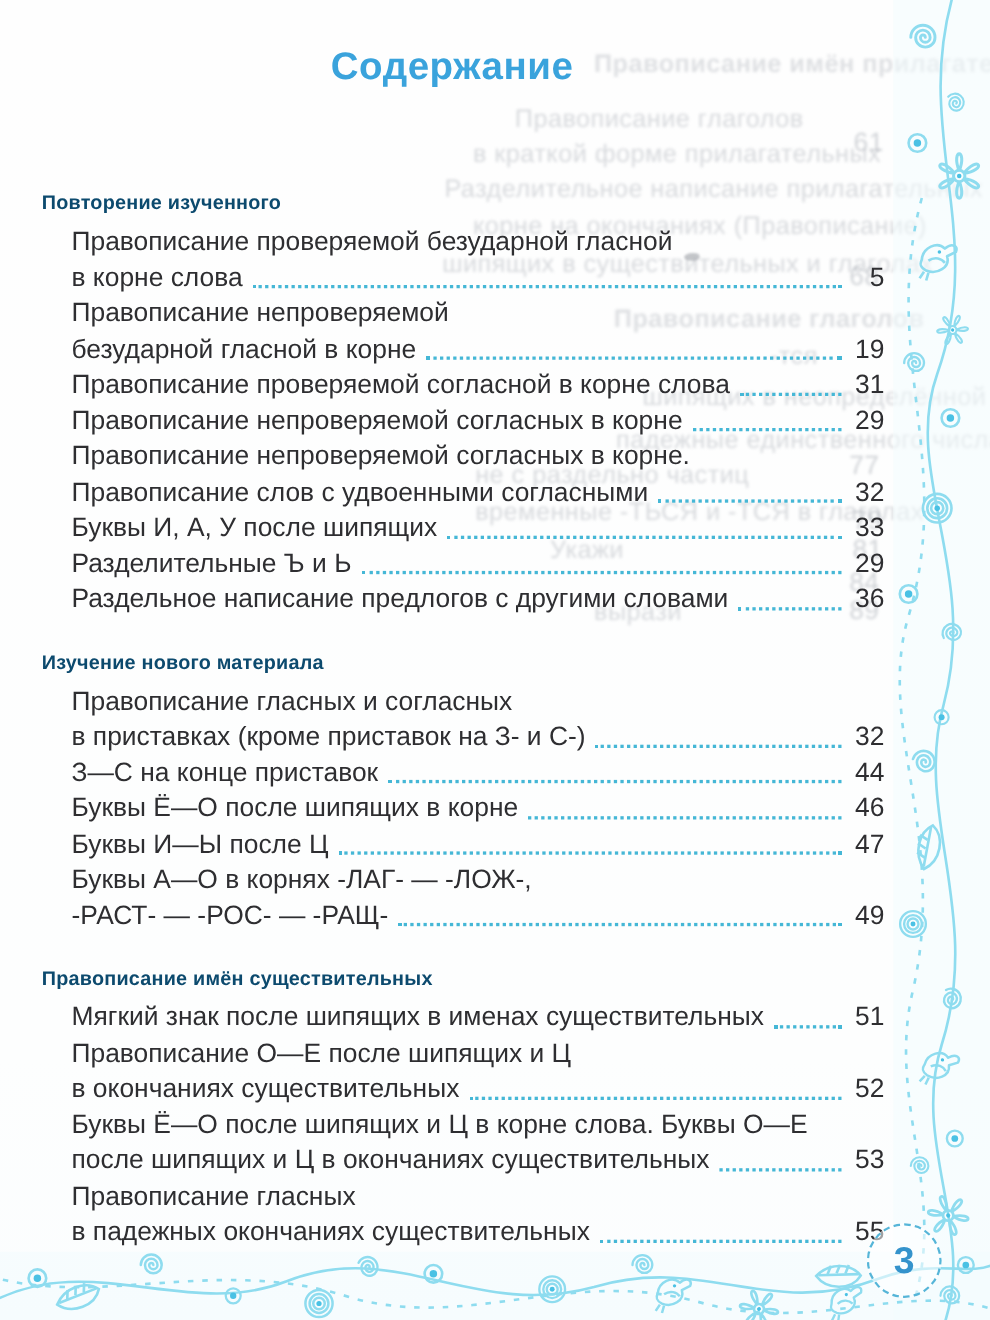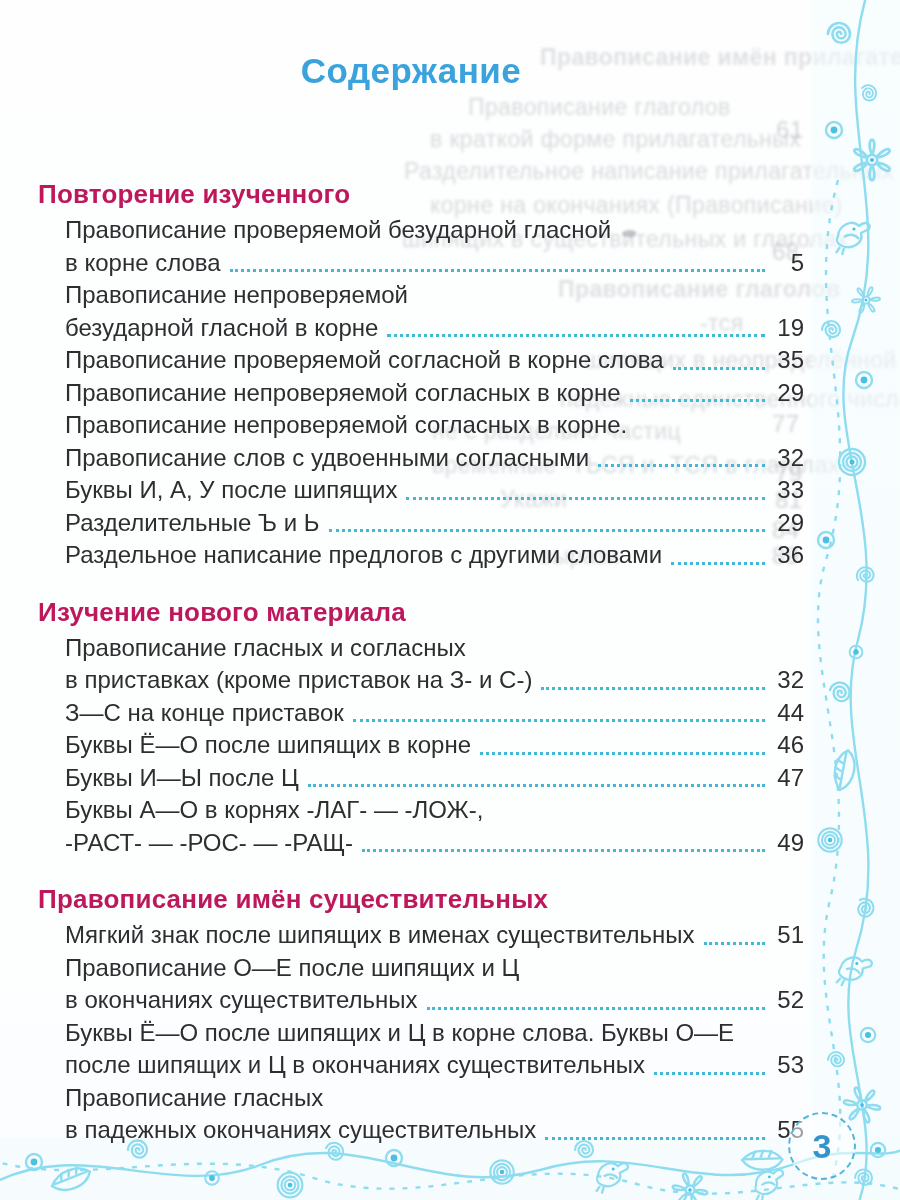--- a/index.html
+++ b/index.html
@@ -4,30 +4,30 @@
 <style>
   html,body{margin:0;padding:0;}
   body{
     width:900px;height:1200px;position:relative;overflow:hidden;
     background:#fdfeff;
     font-family:"Liberation Sans","DejaVu Sans",sans-serif;
     color:#2e2e31;
   }
   .paper-tint{position:absolute;inset:0;background:linear-gradient(180deg,#fefefe 0%,#fdfefe 80%,#fbfdfe 100%);}
   
-  .content{position:absolute;left:38px;top:50px;width:766px;z-index:3;}
+  .content{position:absolute;left:38px;top:40px;width:766px;z-index:3;}
   .doc-title{
     font-size:35px;font-weight:bold;letter-spacing:.5px;
     color:#3aa3dc;text-align:center;line-height:42px;
     margin:0 60px 86px 40px;
   }
   .toc-section{margin-top:24px;}
   .toc-section:first-of-type{margin-top:0;}
   .sec-heading{
-    font-size:26px;font-weight:bold;color:#be185d;
+    font-size:18px;font-weight:bold;color:#0c4a6e;
     line-height:33px;margin-bottom:3px;letter-spacing:.2px;
   }
   .toc-line{
     display:flex;align-items:center;
     padding-left:27px;line-height:32.5px;font-size:24px;
     white-space:nowrap;
   }
   .toc-line .t{flex:0 0 auto;}
   .leader{
     flex:1 1 auto;min-width:18px;
@@ -102,21 +102,21 @@
           <span class="t">Правописание непроверяемой</span>
         </div>
         <div class="toc-line">
           <span class="t">безударной гласной в корне</span>
           <span class="leader"></span>
           <span class="pg">19</span>
         </div>
         <div class="toc-line">
           <span class="t">Правописание проверяемой согласной в корне слова</span>
           <span class="leader"></span>
-          <span class="pg">35</span>
+          <span class="pg">31</span>
         </div>
         <div class="toc-line">
           <span class="t">Правописание непроверяемой согласных в корне</span>
           <span class="leader"></span>
           <span class="pg">29</span>
         </div>
         <div class="toc-line">
           <span class="t">Правописание непроверяемой согласных в корне.</span>
         </div>
         <div class="toc-line">

